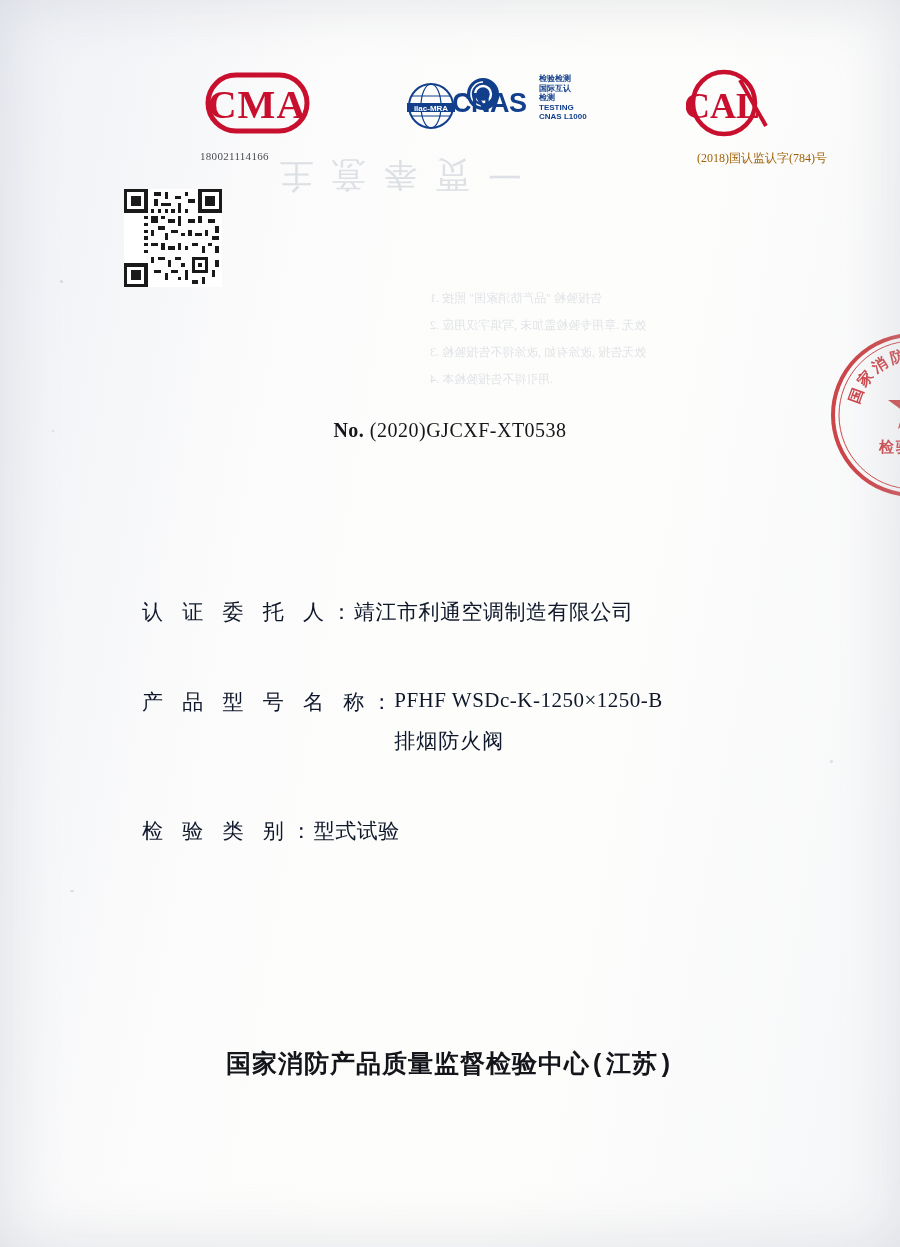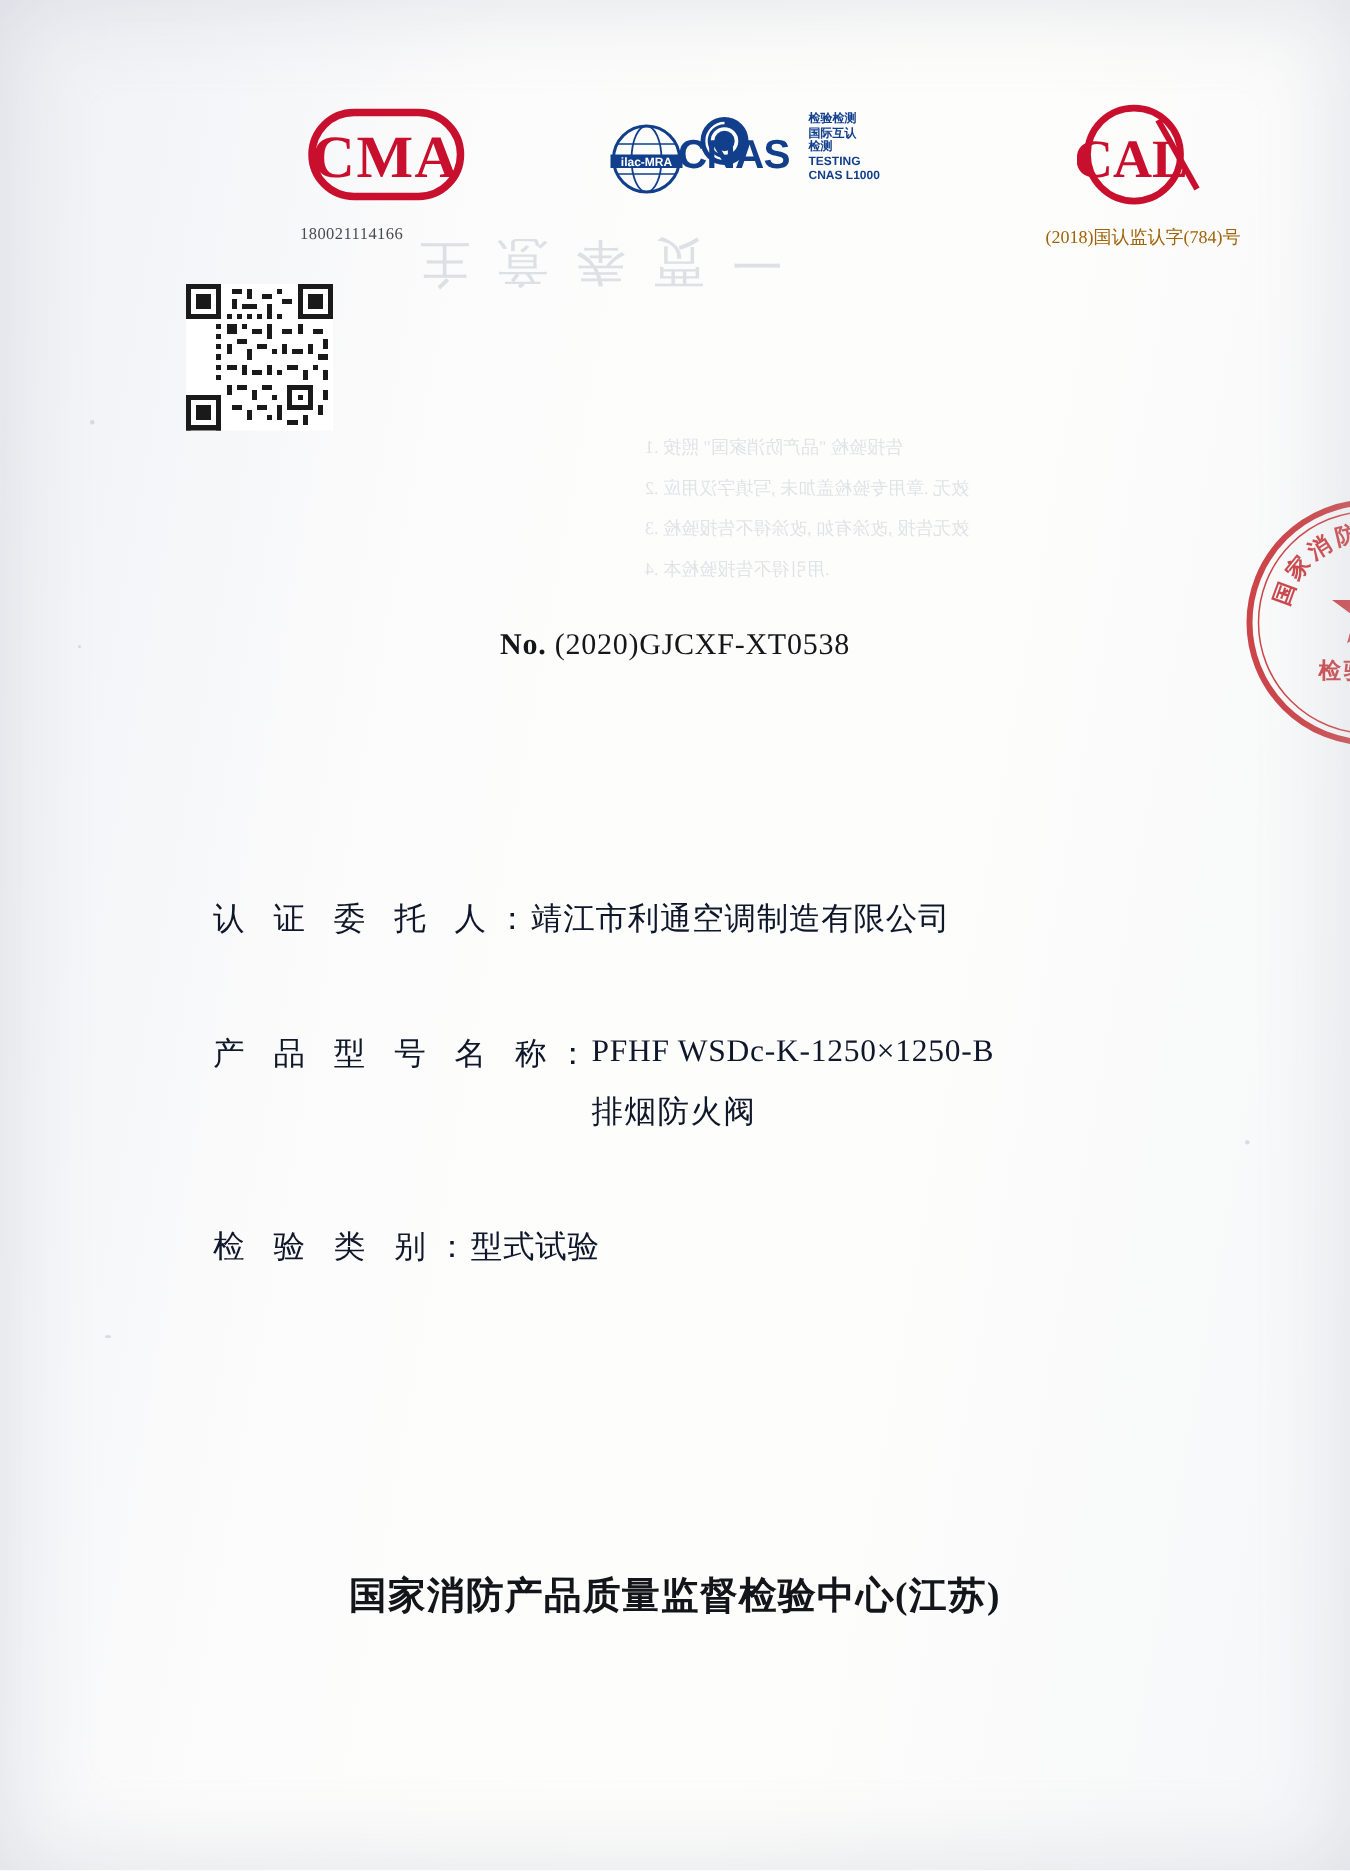--- a/index.html
+++ b/index.html
@@ -101,21 +101,21 @@
     font-family: "Liberation Sans", sans-serif;
     font-size: 8px;
     line-height: 9.5px;
     color: #123f8c;
     font-weight: bold;
   }
 
   
   .cal {
     position: absolute;
-    left: 718px;
+    left: 686px;
     top: 6px;
     width: 84px;
     height: 70px;
     text-align: center;
   }
   .cal-code {
     position: absolute;
     left: 697px;
     top: 88px;
     font-size: 12px;
@@ -230,21 +230,21 @@
   .footer {
     position: absolute;
     top: 1047px;
     left: 0;
     width: 900px;
     text-align: center;
     font-size: 25px;
     font-weight: bold;
     color: #14151a;
     letter-spacing: 1px;
-    font-family: Liberation Serif, serif;
+    font-family: Liberation Mono, monospace;
   }
 
   
   .seal {
     position: absolute;
     left: 828px;
     top: 330px;
     width: 170px;
     height: 170px;
     pointer-events: none;

